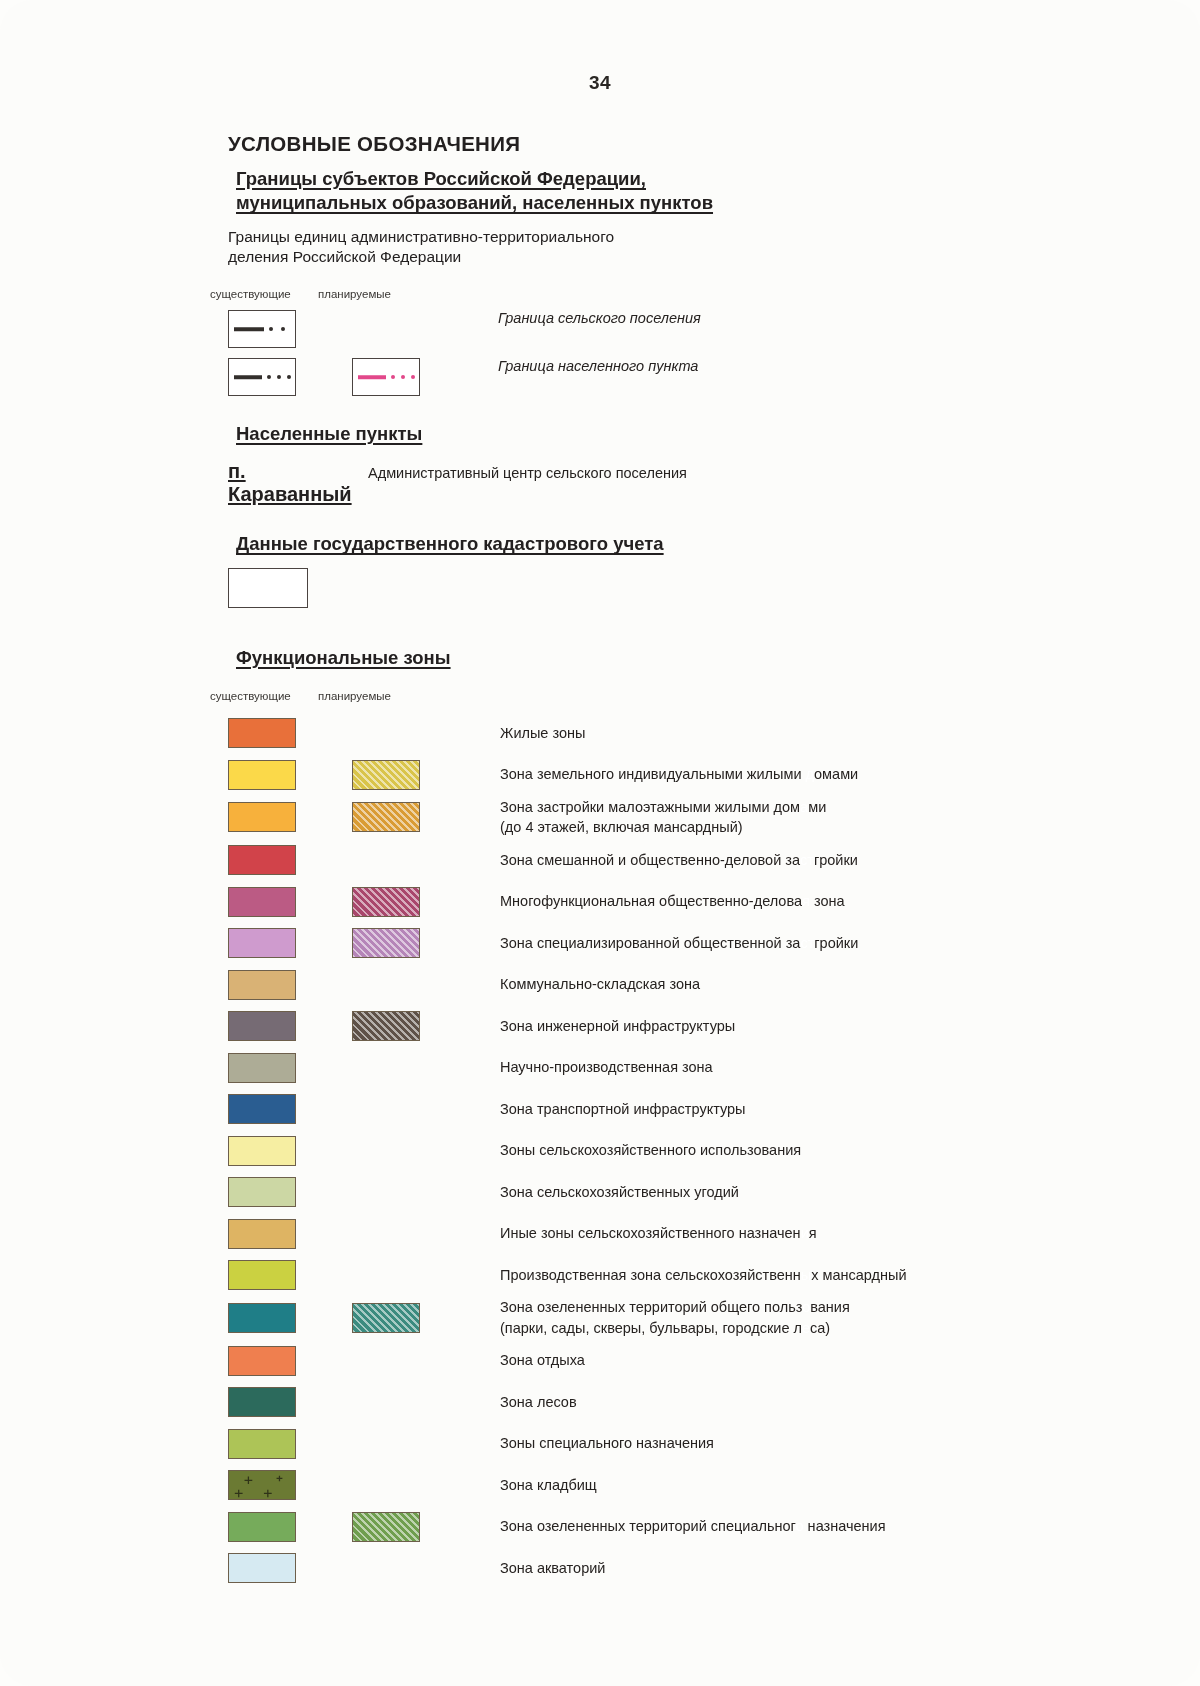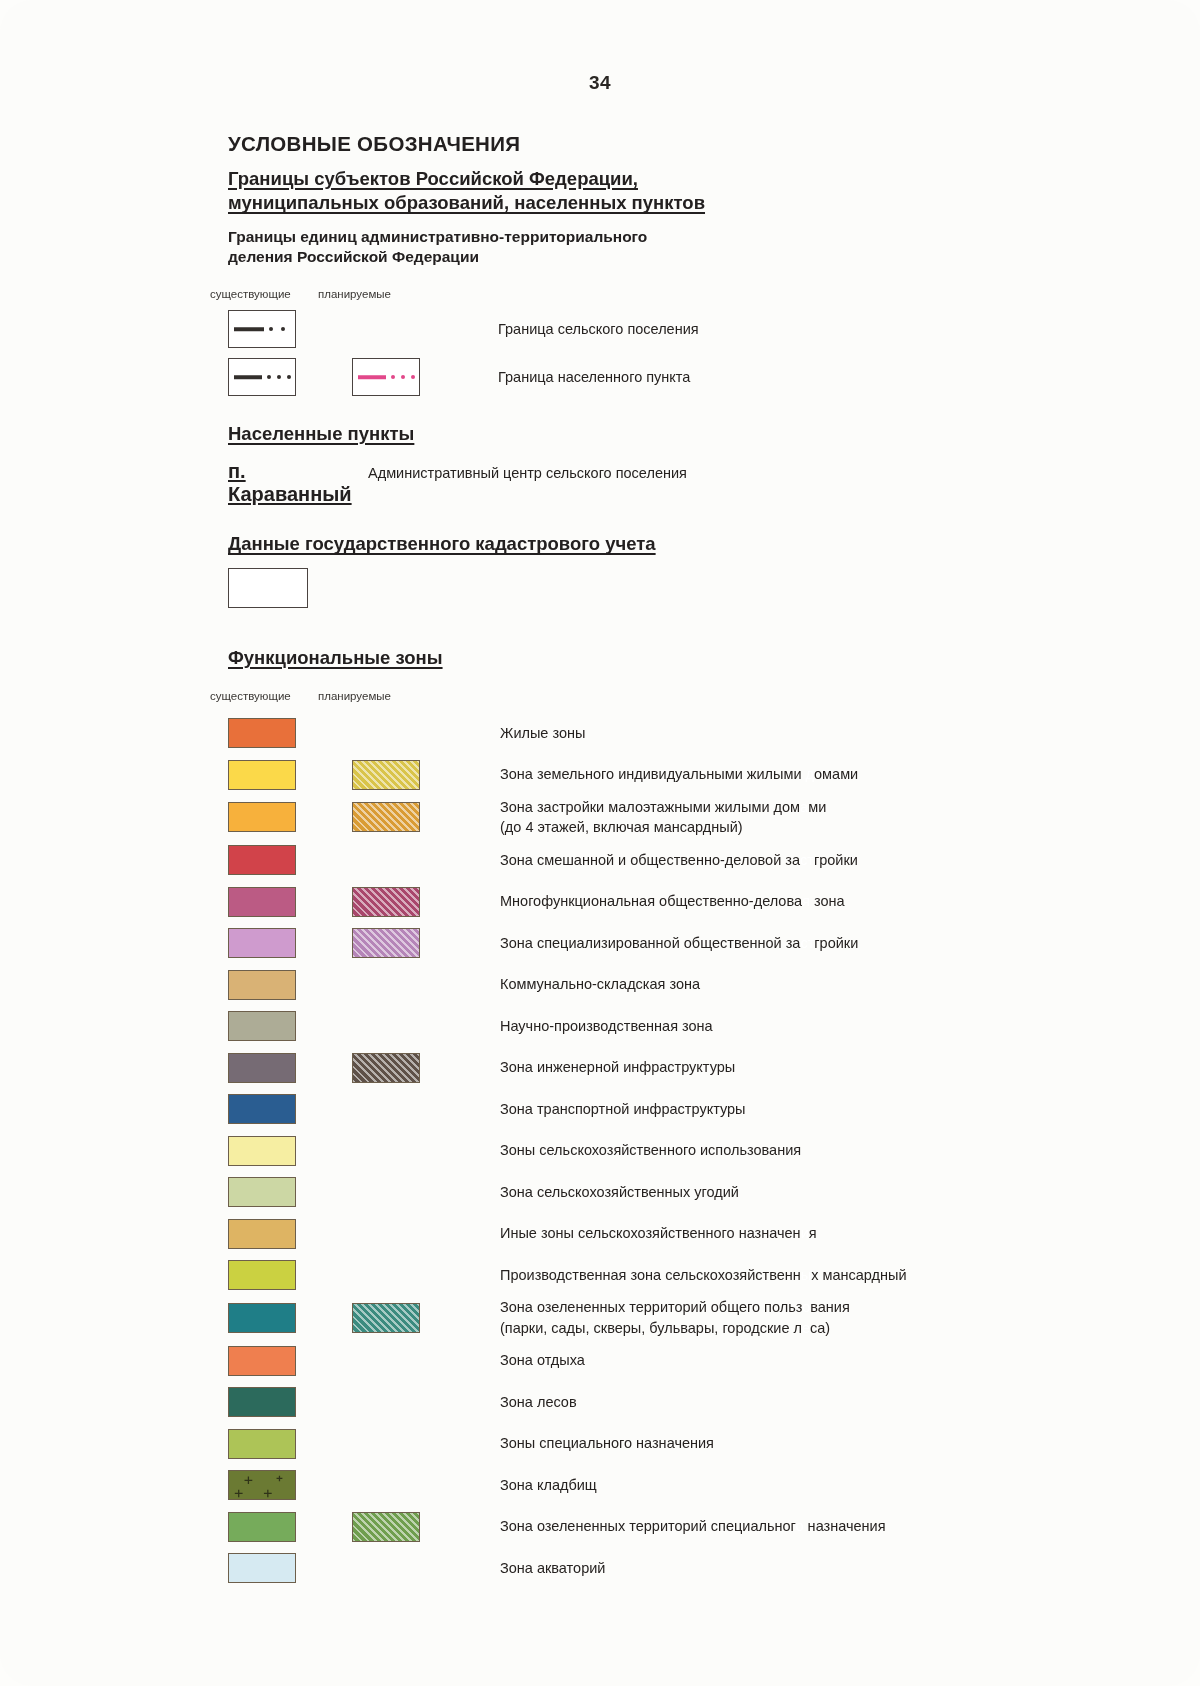--- a/index.html
+++ b/index.html
@@ -40,26 +40,26 @@
     margin:0 0 11px 0;
     color:#232020;
   }
   .section-title{
     font-size:18.5px;
     font-weight:700;
     text-decoration:underline;
     text-underline-offset:3px;
     text-decoration-thickness:2px;
     line-height:1.32;
-    margin:0;
+    margin:8px;
     color:#232020;
   }
   .sub-title{
     font-size:15.5px;
-    font-weight:700;
+    font-weight:400;
     line-height:1.33;
     margin:11px 0 8px 0;
     color:#232020;
   }
 
   
   .col-captions{
     position:relative;
     height:18px;
     margin-top:20px;
@@ -110,22 +110,23 @@
     transform:translateY(-50%);
     width:4px;height:4px;
     border-radius:50%;
     background:#332f2c;
   }
   .bnd-dash.pink{background:#e2488a;height:3.5px;}
   .bnd-dot.pink{background:#e2488a;}
 
   .boundary-rows{margin-top:4px;}
   .boundary-row{
-    display:flex;align-items:center;
+    display:flex;
     margin-bottom:10px;
+    font-style:italic;
   }
   .boundary-row .slot-planned{
     width:68px;height:38px;margin-left:56px;flex:0 0 auto;
   }
   .boundary-row .bnd-label{
     margin-left:78px;
     font-size:14.5px;
     color:#262220;
   }
 
@@ -303,28 +304,28 @@
             <div class="sw-existing swatch" style="background: rgb(207, 155, 206);"></div>
             <div class="sw-planned swatch" style="background: repeating-linear-gradient(45deg, rgba(255, 255, 255, 0.55) 0px, rgba(255, 255, 255, 0.55) 2px, rgba(0, 0, 0, 0) 2px, rgba(0, 0, 0, 0) 5px) rgb(181, 133, 184);"></div>
             <div class="row-label zone-label"><span>Зона специализированной общественной за</span><span class="faded">ст</span><span>гройки</span></div>
           </div>
           <div class="zone-row">
             <div class="sw-existing swatch" style="background: rgb(217, 178, 117);"></div>
             <div class="sw-blank"></div>
             <div class="row-label zone-label"><span> Коммунально-складская зона</span></div>
           </div>
           <div class="zone-row">
-            <div class="sw-existing swatch" style="background: rgb(173, 172, 150);"></div>
-            <div class="sw-blank"></div>
-            <div class="row-label zone-label"><span>Научно-производственная зона</span></div>
-          </div>
-          <div class="zone-row">
             <div class="sw-existing swatch" style="background: rgb(118, 107, 116);"></div>
             <div class="sw-planned swatch" style="background: repeating-linear-gradient(45deg, rgba(255, 255, 255, 0.55) 0px, rgba(255, 255, 255, 0.55) 2px, rgba(0, 0, 0, 0) 2px, rgba(0, 0, 0, 0) 5px) rgb(94, 81, 72);"></div>
             <div class="row-label zone-label"><span>Зона инженерной инфраструктуры</span></div>
+          </div>
+          <div class="zone-row">
+            <div class="sw-existing swatch" style="background: rgb(173, 172, 150);"></div>
+            <div class="sw-blank"></div>
+            <div class="row-label zone-label"><span>Научно-производственная зона</span></div>
           </div>
           <div class="zone-row">
             <div class="sw-existing swatch" style="background: rgb(42, 93, 145);"></div>
             <div class="sw-blank"></div>
             <div class="row-label zone-label"><span>Зона транспортной инфраструктуры</span></div>
           </div>
           <div class="zone-row">
             <div class="sw-existing swatch" style="background: rgb(246, 238, 162);"></div>
             <div class="sw-blank"></div>
             <div class="row-label zone-label"><span>Зоны сельскохозяйственного использования</span></div>

